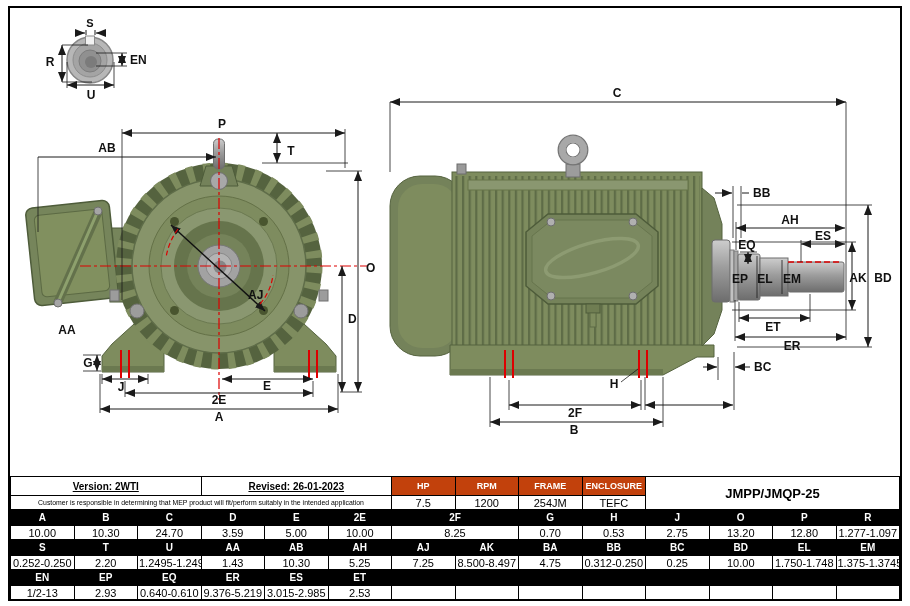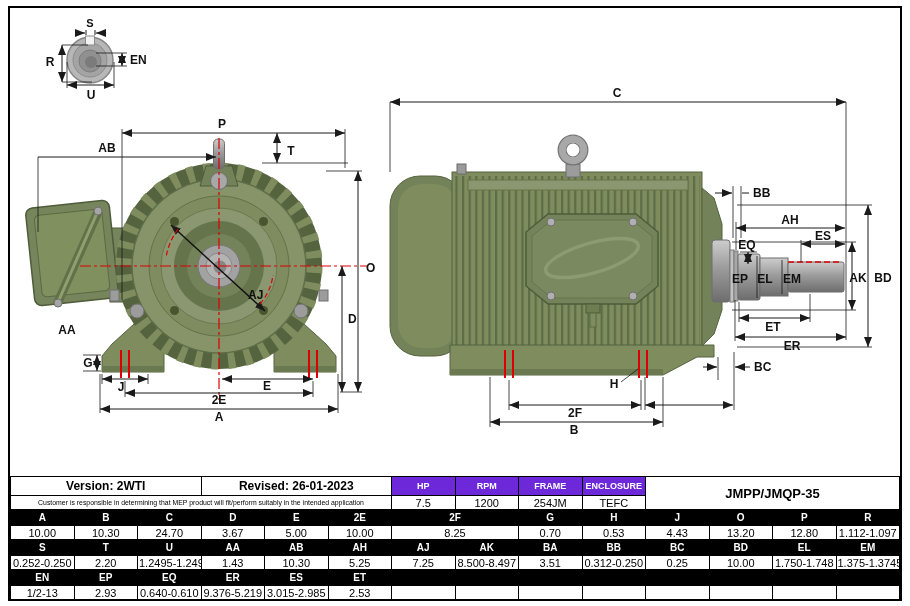--- a/index.html
+++ b/index.html
@@ -6,23 +6,23 @@
   .sheet{position:relative;width:910px;height:606px;background:#fff;
          font-family:"Liberation Sans",sans-serif;overflow:hidden;}
   .frame{position:absolute;left:8px;top:6px;width:894px;height:595px;
          border:2px solid #000;box-sizing:border-box;display:flex;flex-direction:column;}
   .drawing{flex:0 0 468px;width:100%;display:block;}
   table.dims{width:100%;border-collapse:collapse;table-layout:fixed;flex:1;}
   table.dims td,table.dims th{border:1px solid #000;text-align:center;vertical-align:middle;
          padding:0 1px;overflow:hidden;white-space:nowrap;}
   th.hdr{background:#000;color:#fff;font-weight:bold;font-size:10px;height:15px;}
   td.val{font-size:11px;color:#000;height:13px;}
-  td.meta{font-size:12px;font-weight:bold;height:18px;}
+  td.meta{font-size:10px;font-weight:bold;height:18px;text-decoration:underline;}
   td.disclaimer{font-size:6.9px;font-weight:normal;height:12px;}
-  th.spec{background:#6d28d9;color:#fff;font-weight:bold;font-size:9px;}
+  th.spec{background:#c2410c;color:#fff;font-weight:bold;font-size:9px;}
   td.model{font-size:13px;font-weight:bold;}
   text{font-family:"Liberation Sans",sans-serif;}
   .lbl{font-size:12px;font-weight:bold;fill:#111;}
   .lbls{font-size:11px;font-weight:bold;fill:#111;}
 </style>
 </head>
 <body>
 
 <div class="sheet">
   <div class="frame">
@@ -307,21 +307,21 @@
 
     <table class="dims">
       <tbody id="dims-body">
         <tr>
           <td class="meta" colspan="3">Version: 2WTI</td>
           <td class="meta" colspan="3">Revised: 26-01-2023</td>
           <th class="spec">HP</th>
           <th class="spec">RPM</th>
           <th class="spec">FRAME</th>
           <th class="spec">ENCLOSURE</th>
-          <td class="model" colspan="4" rowspan="2">JMPP/JMQP-35</td>
+          <td class="model" colspan="4" rowspan="2">JMPP/JMQP-25</td>
         </tr>
         <tr>
           <td class="disclaimer" colspan="6">Customer is responsible in determining that MEP product will fit/perform suitably in the intended application</td>
           <td class="val">7.5</td>
           <td class="val">1200</td>
           <td class="val">254JM</td>
           <td class="val">TEFC</td>
         </tr>
       <tr>
             <th class="hdr">A</th>
@@ -335,30 +335,30 @@
             <th class="hdr">H</th>
             <th class="hdr">J</th>
             <th class="hdr">O</th>
             <th class="hdr">P</th>
             <th class="hdr">R</th>
           </tr>
           <tr>
             <td class="val">10.00</td>
             <td class="val">10.30</td>
             <td class="val">24.70</td>
-            <td class="val">3.67</td>
+            <td class="val">3.59</td>
             <td class="val">5.00</td>
             <td class="val">10.00</td>
             <td class="val" colspan="2">8.25</td>
             <td class="val">0.70</td>
             <td class="val">0.53</td>
-            <td class="val">4.43</td>
+            <td class="val">2.75</td>
             <td class="val">13.20</td>
             <td class="val">12.80</td>
-            <td class="val">1.112-1.097</td>
+            <td class="val">1.277-1.097</td>
           </tr>
           <tr>
             <th class="hdr">S</th>
             <th class="hdr">T</th>
             <th class="hdr">U</th>
             <th class="hdr">AA</th>
             <th class="hdr">AB</th>
             <th class="hdr">AH</th>
             <th class="hdr">AJ</th>
             <th class="hdr">AK</th>
@@ -371,21 +371,21 @@
           </tr>
           <tr>
             <td class="val">0.252-0.250</td>
             <td class="val">2.20</td>
             <td class="val">1.2495-1.2490</td>
             <td class="val">1.43</td>
             <td class="val">10.30</td>
             <td class="val">5.25</td>
             <td class="val">7.25</td>
             <td class="val">8.500-8.497</td>
-            <td class="val">3.51</td>
+            <td class="val">4.75</td>
             <td class="val">0.312-0.250</td>
             <td class="val">0.25</td>
             <td class="val">10.00</td>
             <td class="val">1.750-1.748</td>
             <td class="val">1.375-1.3745</td>
           </tr>
           <tr>
             <th class="hdr">EN</th>
             <th class="hdr">EP</th>
             <th class="hdr">EQ</th>

